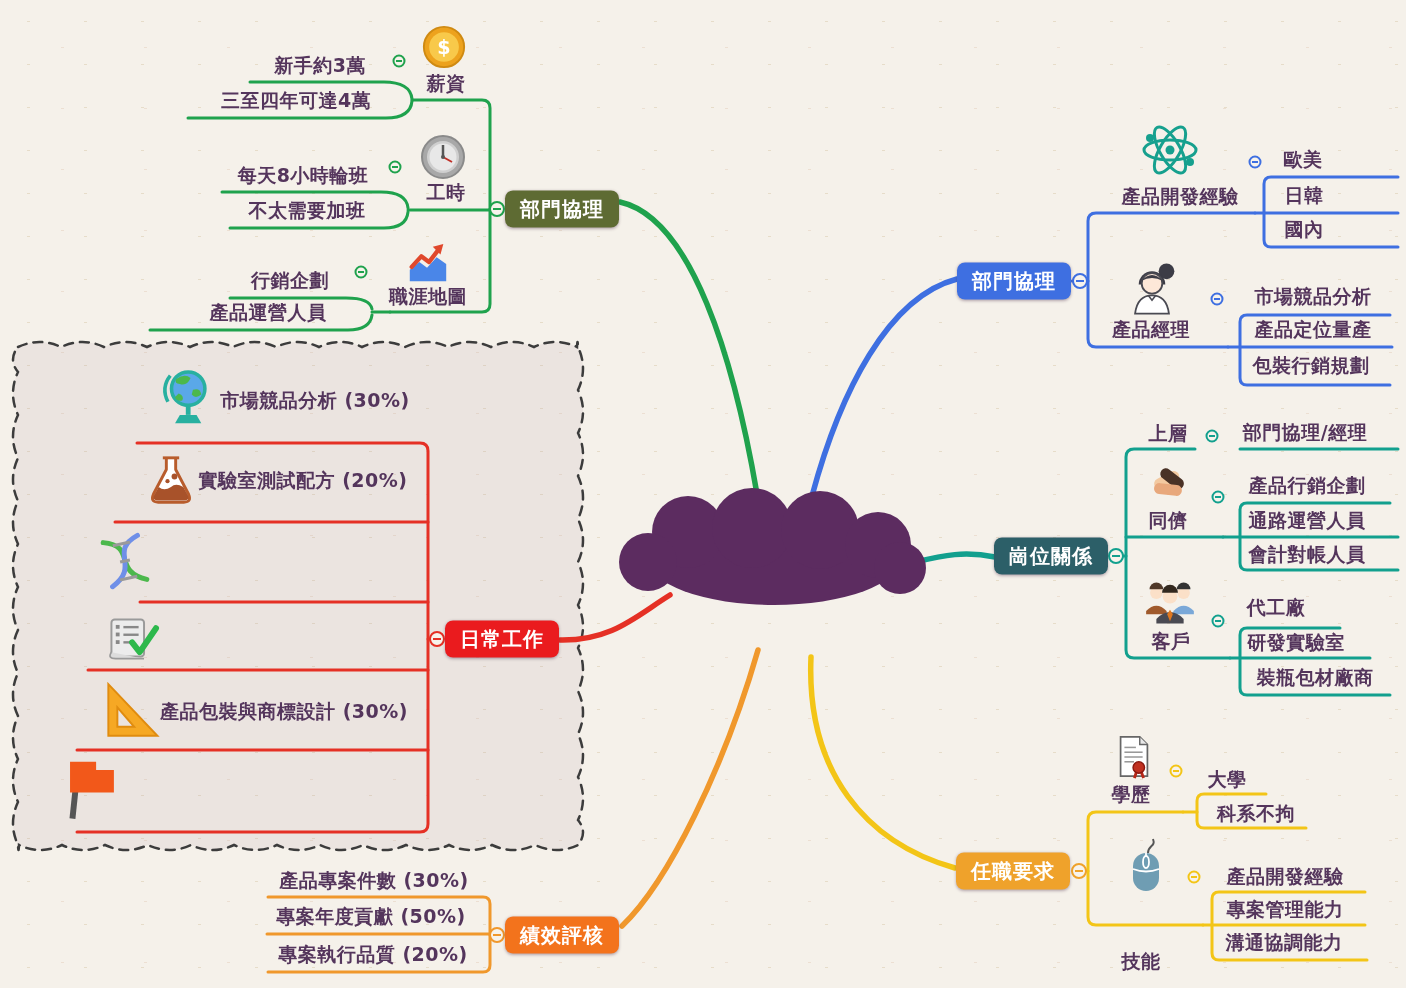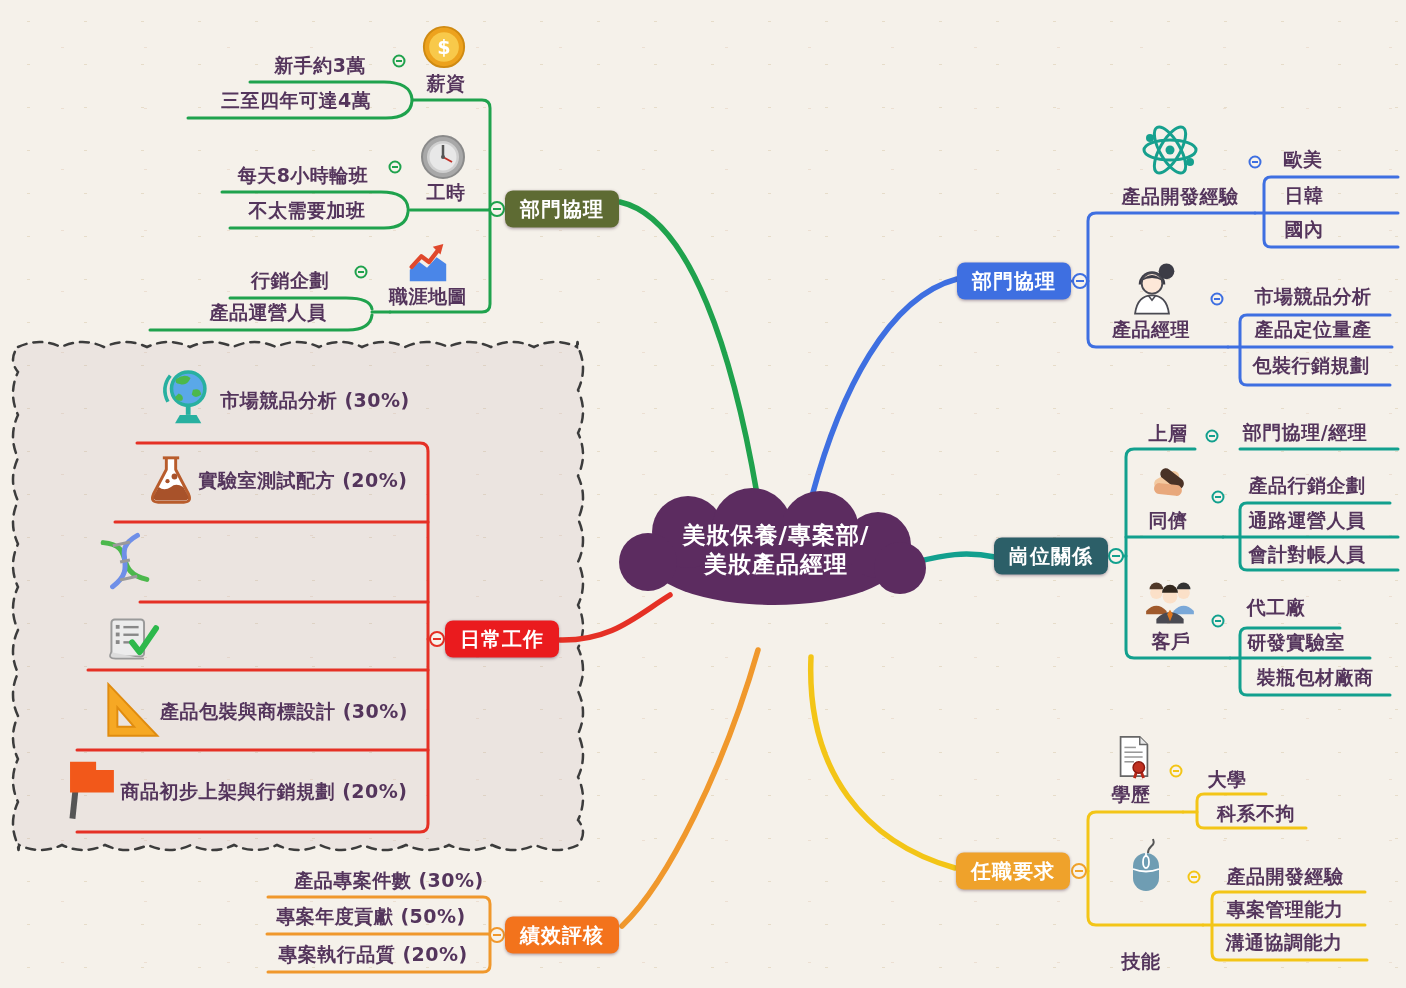--- a/index.html
+++ b/index.html
@@ -167,24 +167,20 @@
           <circle cx="1176" cy="771" r="5.5"></circle>
           <line x1="1173" y1="771" x2="1179" y2="771"></line>
         </g>
     <g stroke="#f3c517">
           <circle cx="1194" cy="877" r="5.5"></circle>
           <line x1="1191" y1="877" x2="1197" y2="877"></line>
         </g>
   </g>
 </svg>
 
-<div class="cloudtxt" style="left:776px;top:550px">
-  <span>美妝保養/專案部/</span><br>
-  <span>美妝產品經理</span>
-</div>
 
 <div class="mb" style="left:562px;top:209px;background:#5e6b33">部門協理</div>
 <div class="mb" style="left:1014px;top:281px;background:#3e6fe1">部門協理</div>
 <div class="mb" style="left:1051px;top:556px;background:#2c5f68">崗位關係</div>
 <div class="mb" style="left:1013px;top:871px;background:#efa22b">任職要求</div>
 <div class="mb" style="left:562px;top:935px;background:#f3731c">績效評核</div>
 <div class="mb" style="left:502px;top:639px;background:#ea1b1e">日常工作</div>
 
 <div class="t" style="left:446px;top:84px">薪資</div>
 <div class="t" style="left:320px;top:66px">新手約3萬</div>
@@ -217,28 +213,27 @@
 <div class="t" style="left:1315px;top:678px">裝瓶包材廠商</div>
 
 <div class="t" style="left:1131px;top:795px">學歷</div>
 <div class="t" style="left:1227px;top:780px">大學</div>
 <div class="t" style="left:1256px;top:814px">科系不拘</div>
 <div class="t" style="left:1141px;top:962px">技能</div>
 <div class="t" style="left:1285px;top:877px">產品開發經驗</div>
 <div class="t" style="left:1285px;top:910px">專案管理能力</div>
 <div class="t" style="left:1284px;top:943px">溝通協調能力</div>
 
-<div class="t" style="left:389px;top:881px">產品專案件數 (30%)</div>
+<div class="t" style="left:374px;top:881px">產品專案件數 (30%)</div>
 <div class="t" style="left:371px;top:917px">專案年度貢獻 (50%)</div>
 <div class="t" style="left:373px;top:955px">專案執行品質 (20%)</div>
 
 <div class="t" style="left:315px;top:401px">市場競品分析 (30%)</div>
 <div class="t" style="left:303px;top:481px">實驗室測試配方 (20%)</div>
 <div class="t" style="left:284px;top:712px">產品包裝與商標設計 (30%)</div>
-<div class="t" style="left:264px;top:792px">商品初步上架與行銷規劃 (20%)</div>
 
 <div class="ic" style="left:444px;top:47px">
   <svg width="46" height="46" viewBox="0 0 48 48">
         <circle cx="24" cy="24" r="21" fill="#eda21d" stroke="#cf8a12" stroke-width="2"></circle>
         <circle cx="24" cy="24" r="15.5" fill="#f8c94a"></circle>
         <text x="24" y="31" font-size="20" font-weight="bold" fill="#fff" text-anchor="middle" font-family="DejaVu Sans,sans-serif">$</text>
       </svg>
 </div>
 <div class="ic" style="left:443px;top:157px">
   <svg width="48" height="48" viewBox="0 0 48 48">

